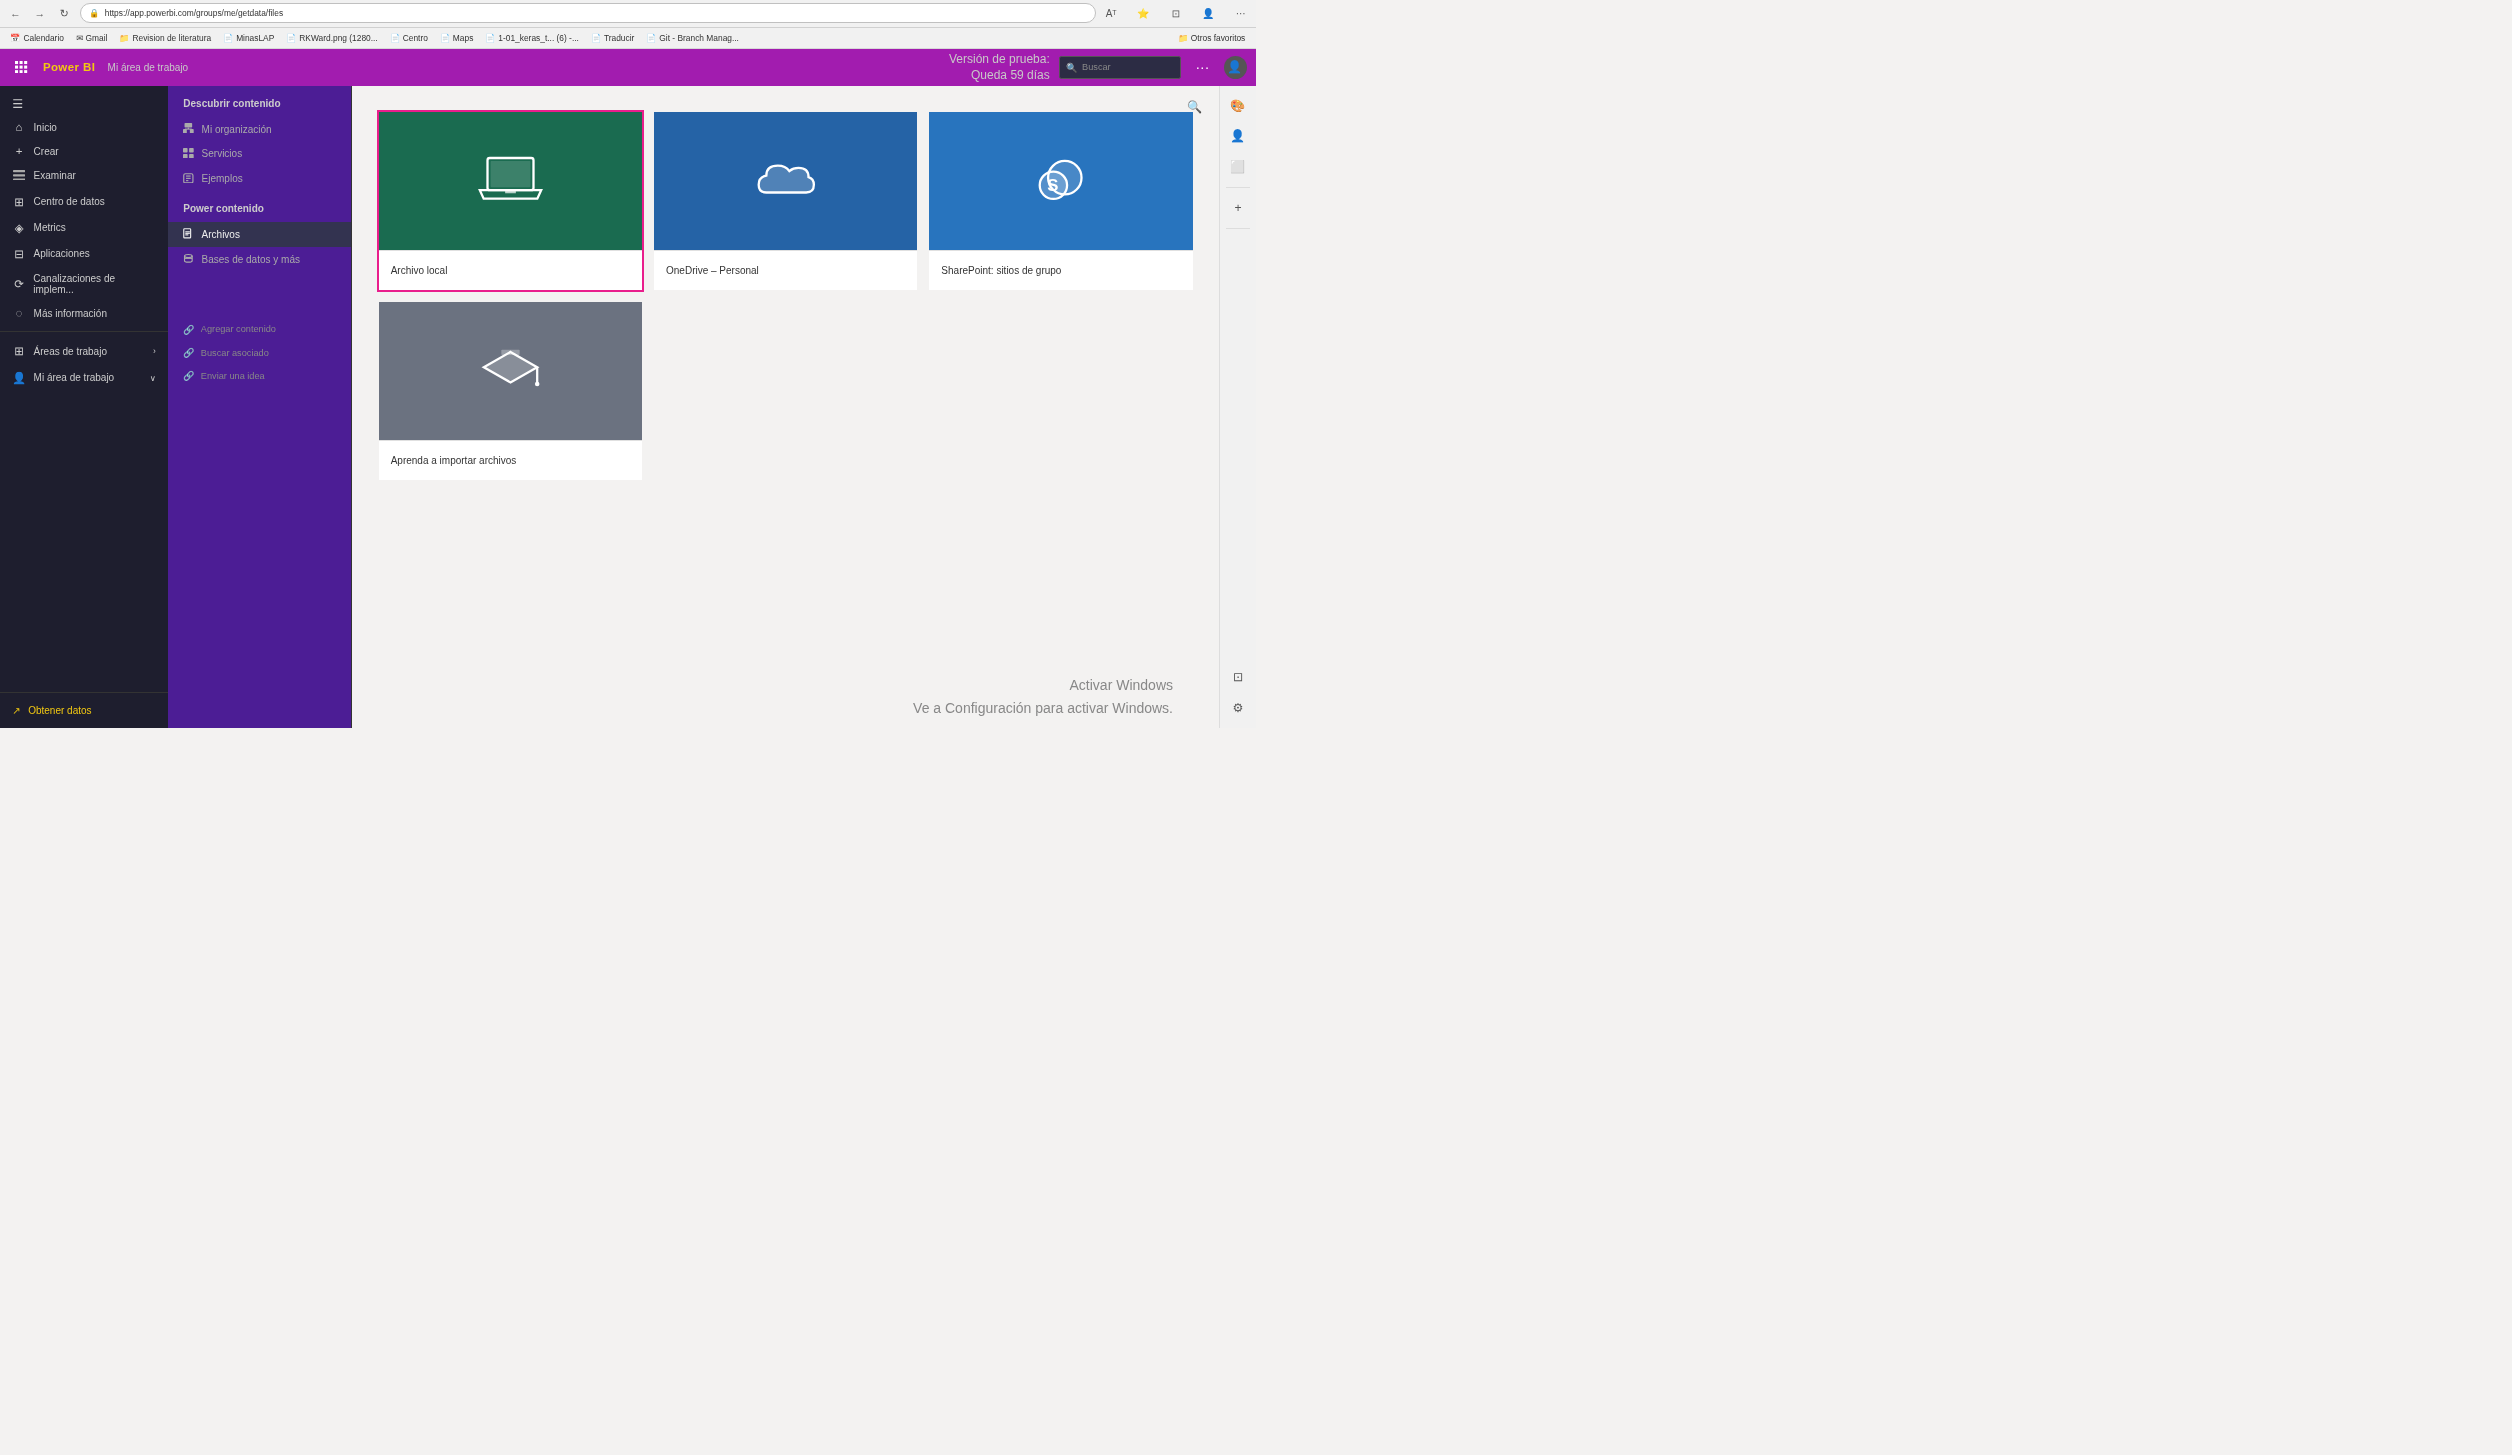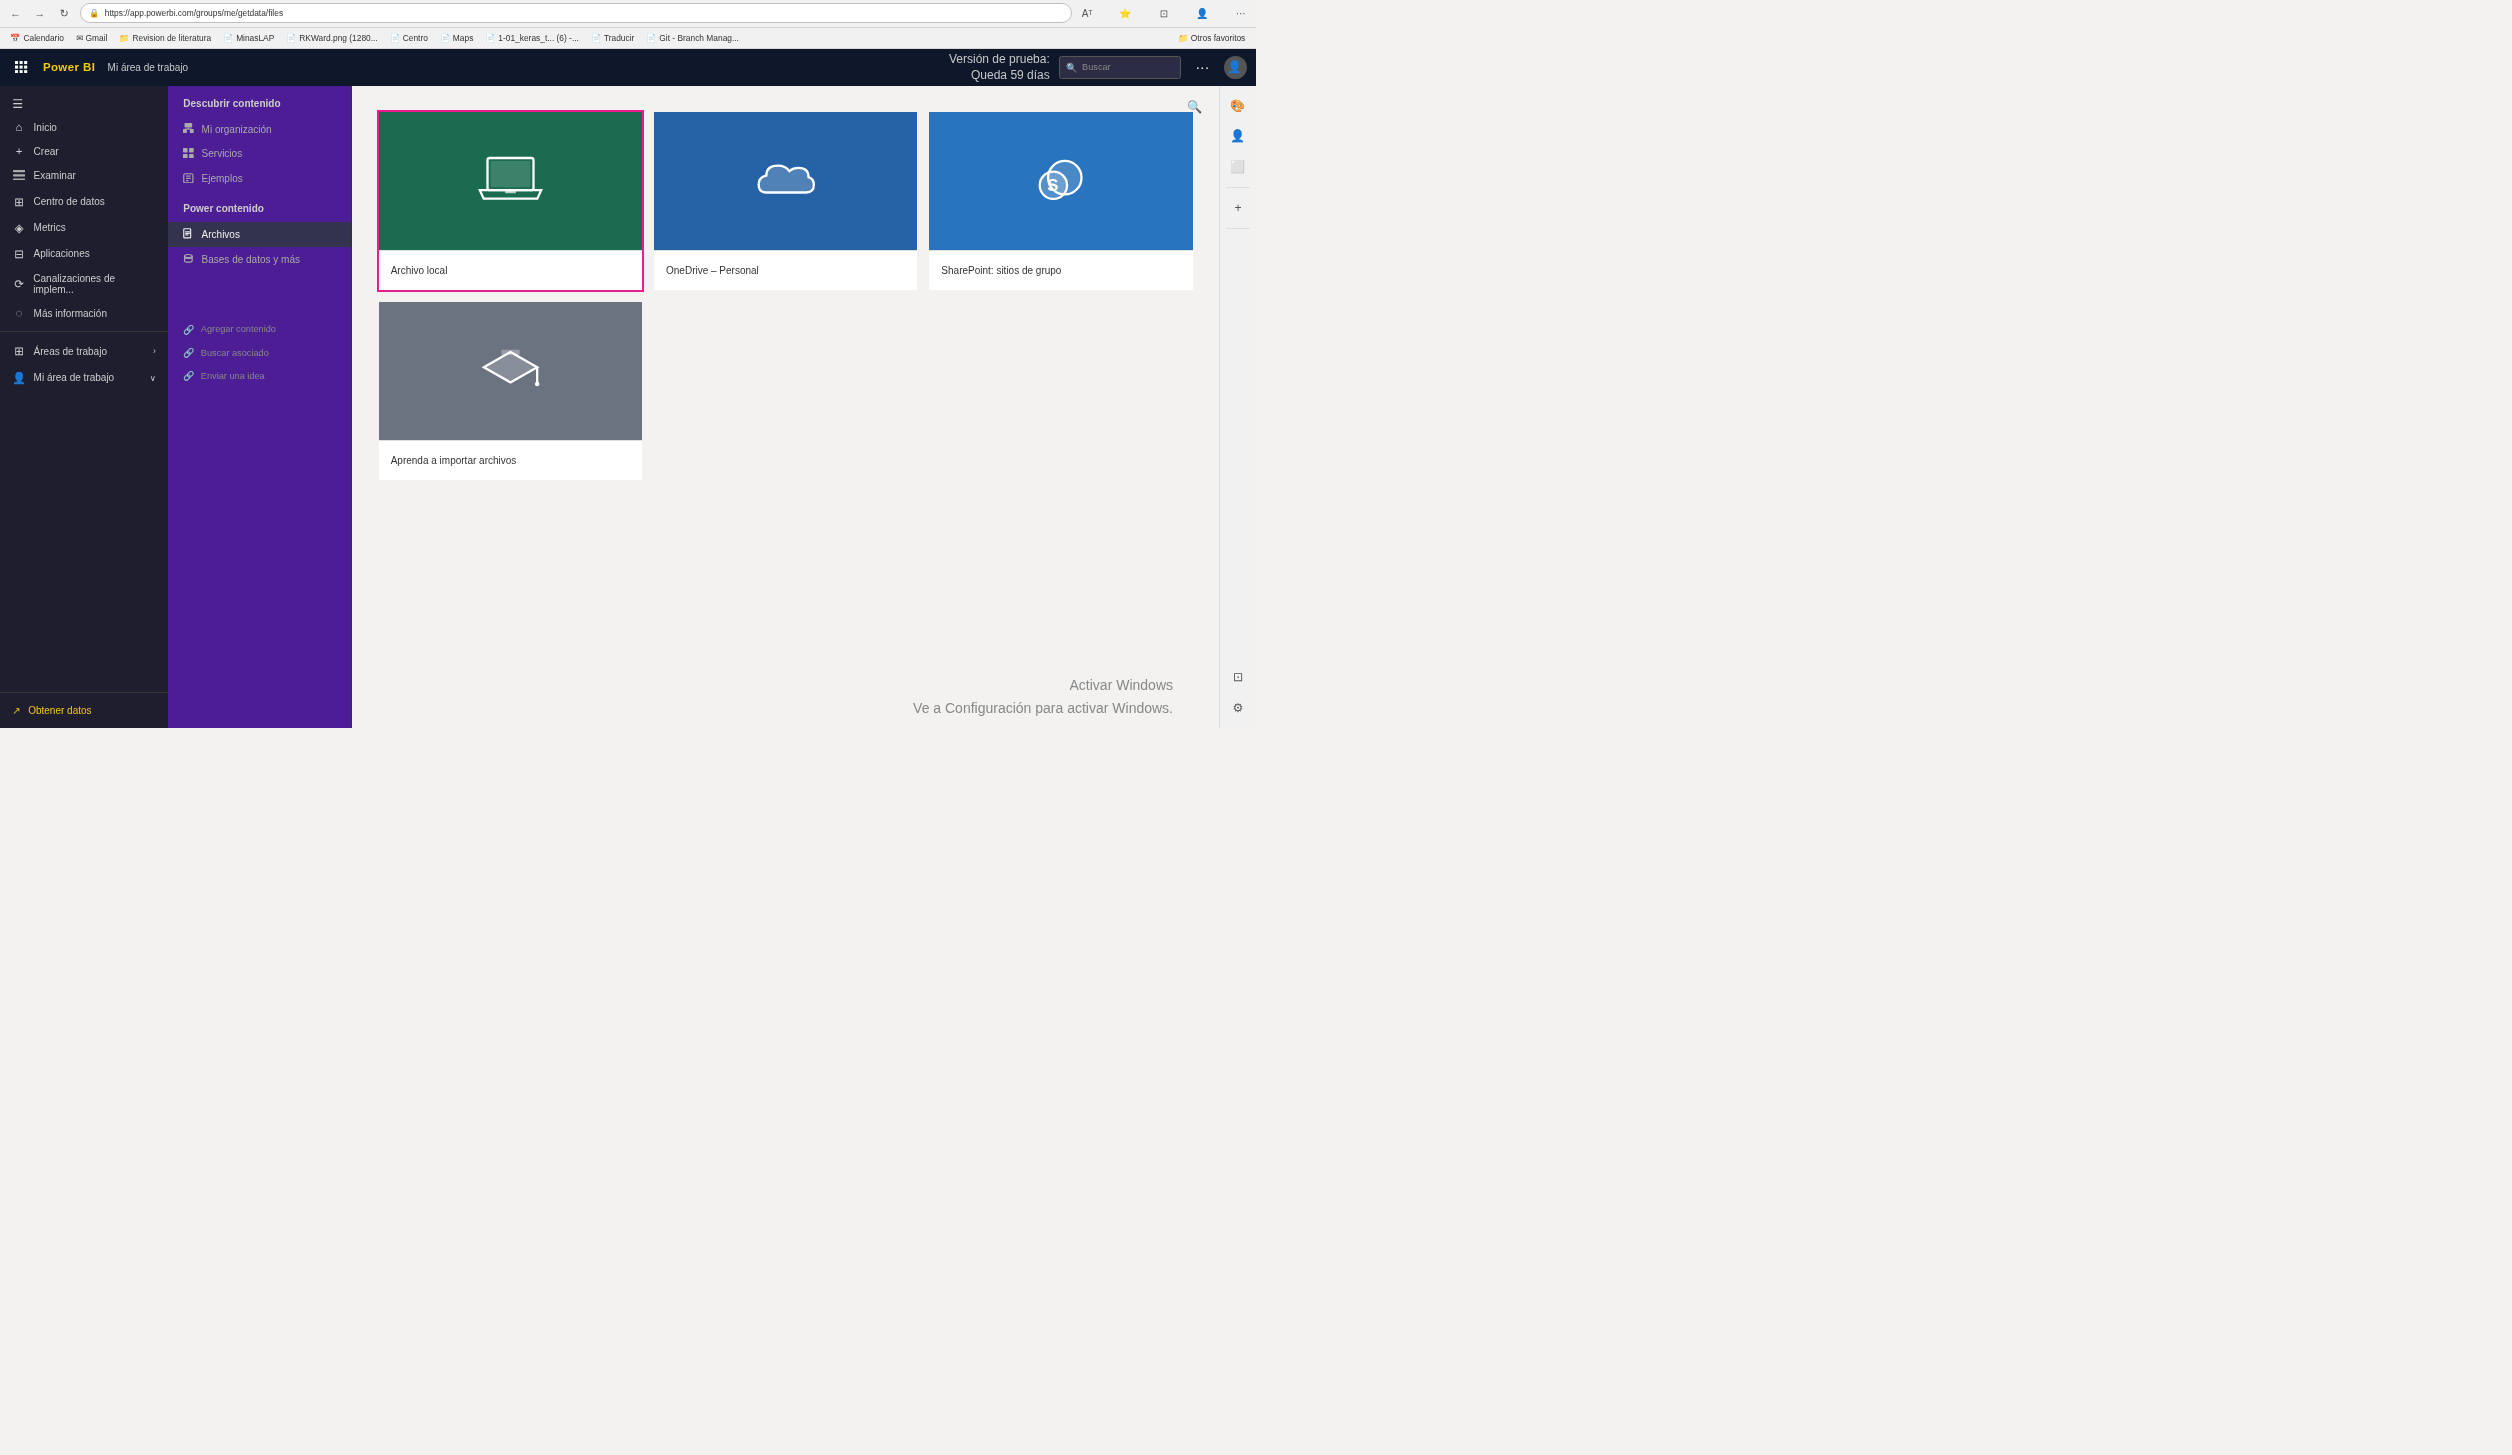--- a/index.html
+++ b/index.html
@@ -28,21 +28,21 @@
       height: 20px;
       background: white;
       border: 0.8px solid #c0c0c0;
       border-radius: 10px;
       display: flex; align-items: center;
       padding: 0 9.2px;
       font-size: 8.4px; color: #333;
       gap: 4.6px;
     }
     .browser-actions {
-      display: flex; gap: 20px; align-items: flex-start;
+      display: flex; gap: 14px; align-items: flex-start;
     }
     .browser-action-btn {
       width: 18.4px; height: 18.4px;
       border: none; background: none;
       cursor: pointer; border-radius: 50%;
       display: flex; align-items: center; justify-content: center;
       font-size: 10px; color: #555;
     }
 
     
@@ -70,21 +70,21 @@
 
     
     .app-wrapper {
       display: flex;
       flex-direction: column;
       height: calc(728px - 49px);
     }
 
     
     .app-header {
-      background: #0f172a;
+      background: #a21caf;
       height: 37px;
       display: flex;
       align-items: center;
       padding: 0 9.2px;
       gap: 9.2px;
       flex-shrink: 0;
     }
     .app-header-grid-icon {
       color: white; font-size: 12.2px; cursor: pointer;
       width: 24.5px; height: 24.5px; display: flex; align-items: center; justify-content: center;

